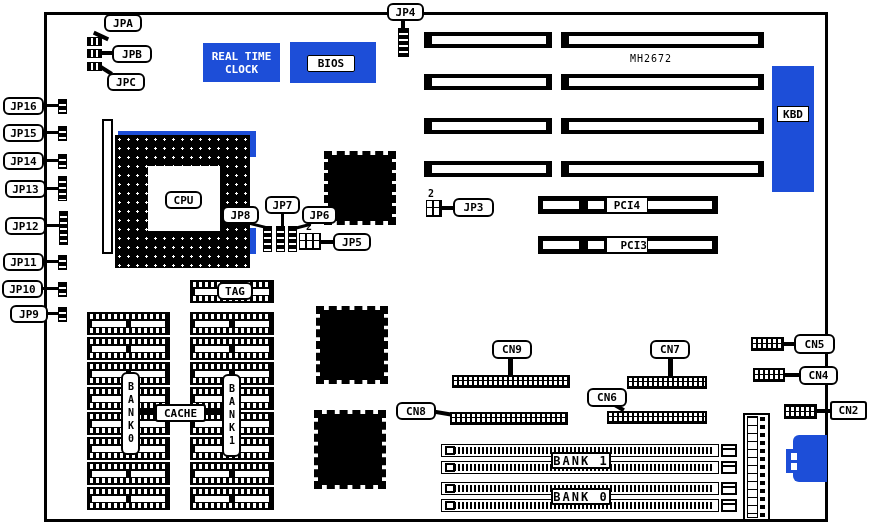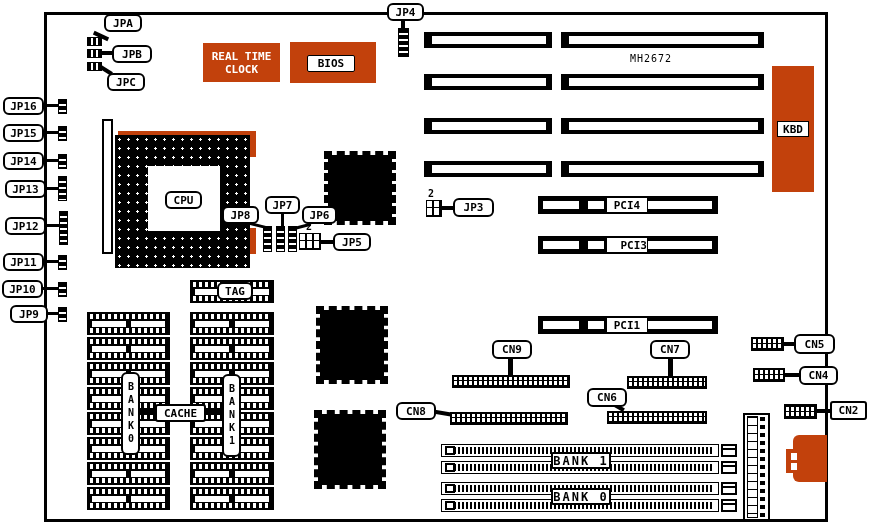--- a/index.html
+++ b/index.html
@@ -6,21 +6,21 @@
   #stage{position:relative;width:869px;height:530px;background:#fff;overflow:hidden;
          font-family:"DejaVu Sans Mono", monospace;color:#000;}
   #stage *{box-sizing:border-box;}
   .abs{position:absolute;}
   .board{border:3px solid #000;background:#fff;}
   .lbl{position:absolute;display:flex;align-items:center;justify-content:center;
        background:#fff;border:2px solid #000;border-radius:6px;
        font-weight:bold;font-size:11px;white-space:nowrap;z-index:6;}
   .sq{border-radius:2px;}
   .ln{position:absolute;background:#000;z-index:5;}
-  .blk{position:absolute;background:#c2410c;}
+  .blk{position:absolute;background:#1d4ed8;}
   .jv{position:absolute;border:1px solid #000;
       background:repeating-linear-gradient(180deg,#000 0 4px,#fff 4px 6px);z-index:4;}
   .jh{position:absolute;border:1px solid #000;
       background:repeating-linear-gradient(90deg,#000 0 3px,#fff 3px 5px);z-index:4;}
   .grid{position:absolute;border:1px solid #000;background-color:#000;
       background-image:repeating-linear-gradient(0deg,#000 0 1px,transparent 1px 8px),
                        repeating-linear-gradient(90deg,#fff 0 5px,#000 5px 7px);z-index:4;}
   .ph{position:absolute;border:2px solid #000;background-color:#000;
       background-image:repeating-linear-gradient(0deg,#000 0 1px,transparent 1px 5px),
                        repeating-linear-gradient(90deg,#fff 0 3px,#000 3px 5px);}
@@ -107,21 +107,21 @@
   <div class="isa" style="left:424px;top:161px;width:128px;height:16px;">
       <i></i>
     </div>
   <div class="isa" style="left:561px;top:161px;width:203px;height:16px;">
       <i></i>
     </div>
 
   <div class="abs" style="left:630px;top:53px;font-size:10px;letter-spacing:1px;">MH2672</div>
 
   <div class="blk" style="left:772px;top:66px;width:42px;height:126px;"></div>
-  <div class="lbl sq" style="left:777px;top:121px;width:32px;height:16px;border-width:1px;border-radius:0;align-items:center;">
+  <div class="lbl sq" style="left:777px;top:106px;width:32px;height:16px;border-width:1px;border-radius:0;align-items:center;">
       <span>KBD</span>
     </div>
 
   <div class="lbl" style="left:3px;top:97px;width:41px;height:18px;">
       <span>JP16</span>
     </div>
   <div class="lbl" style="left:3px;top:124px;width:41px;height:18px;text-align:center;">
       <span>JP15</span>
     </div>
   <div class="lbl" style="left:3px;top:152px;width:41px;height:18px;">
@@ -211,28 +211,20 @@
       </div>
   </div>
   <div class="pci" style="left:538px;top:236px;width:180px;height:18px;">
     <i style="left:5px;width:36px;"></i>
       <i style="left:50px;width:16px;"></i>
       <i style="left:110px;width:64px;"></i>
     <div class="lbl sq" style="left:68px;top:1px;width:42px;height:16px;border-width:1px;border-radius:0;justify-content:flex-end;">
         <span>PCI3</span>
       </div>
   </div>
-  <div class="pci" style="left:538px;top:316px;width:180px;height:18px;">
-    <i style="left:5px;width:36px;"></i>
-      <i style="left:50px;width:16px;"></i>
-      <i style="left:110px;width:64px;"></i>
-    <div class="lbl sq" style="left:68px;top:1px;width:42px;height:16px;border-width:1px;border-radius:0;">
-        <span>PCI1</span>
-      </div>
-  </div>
 
   <div class="chip" style="left:190px;top:280px;width:84px;height:23px;">
       <i class="pt"></i>
       <i class="m"></i>
       <i class="pb"></i>
     </div>
   <div class="lbl" style="left:217px;top:282px;width:36px;height:18px;align-items:flex-end;">
       <span>TAG</span>
     </div>
 

